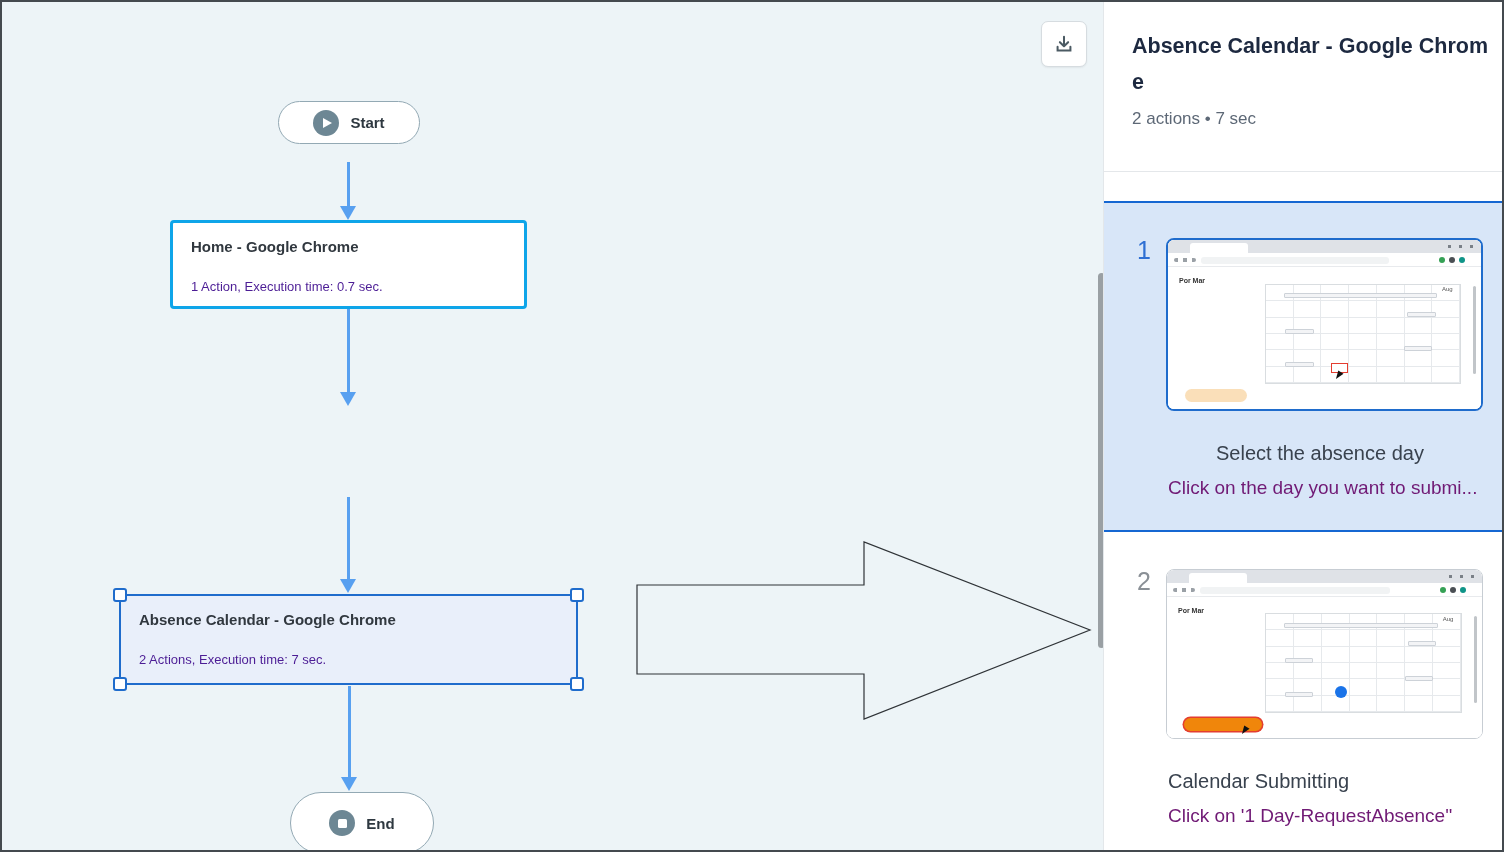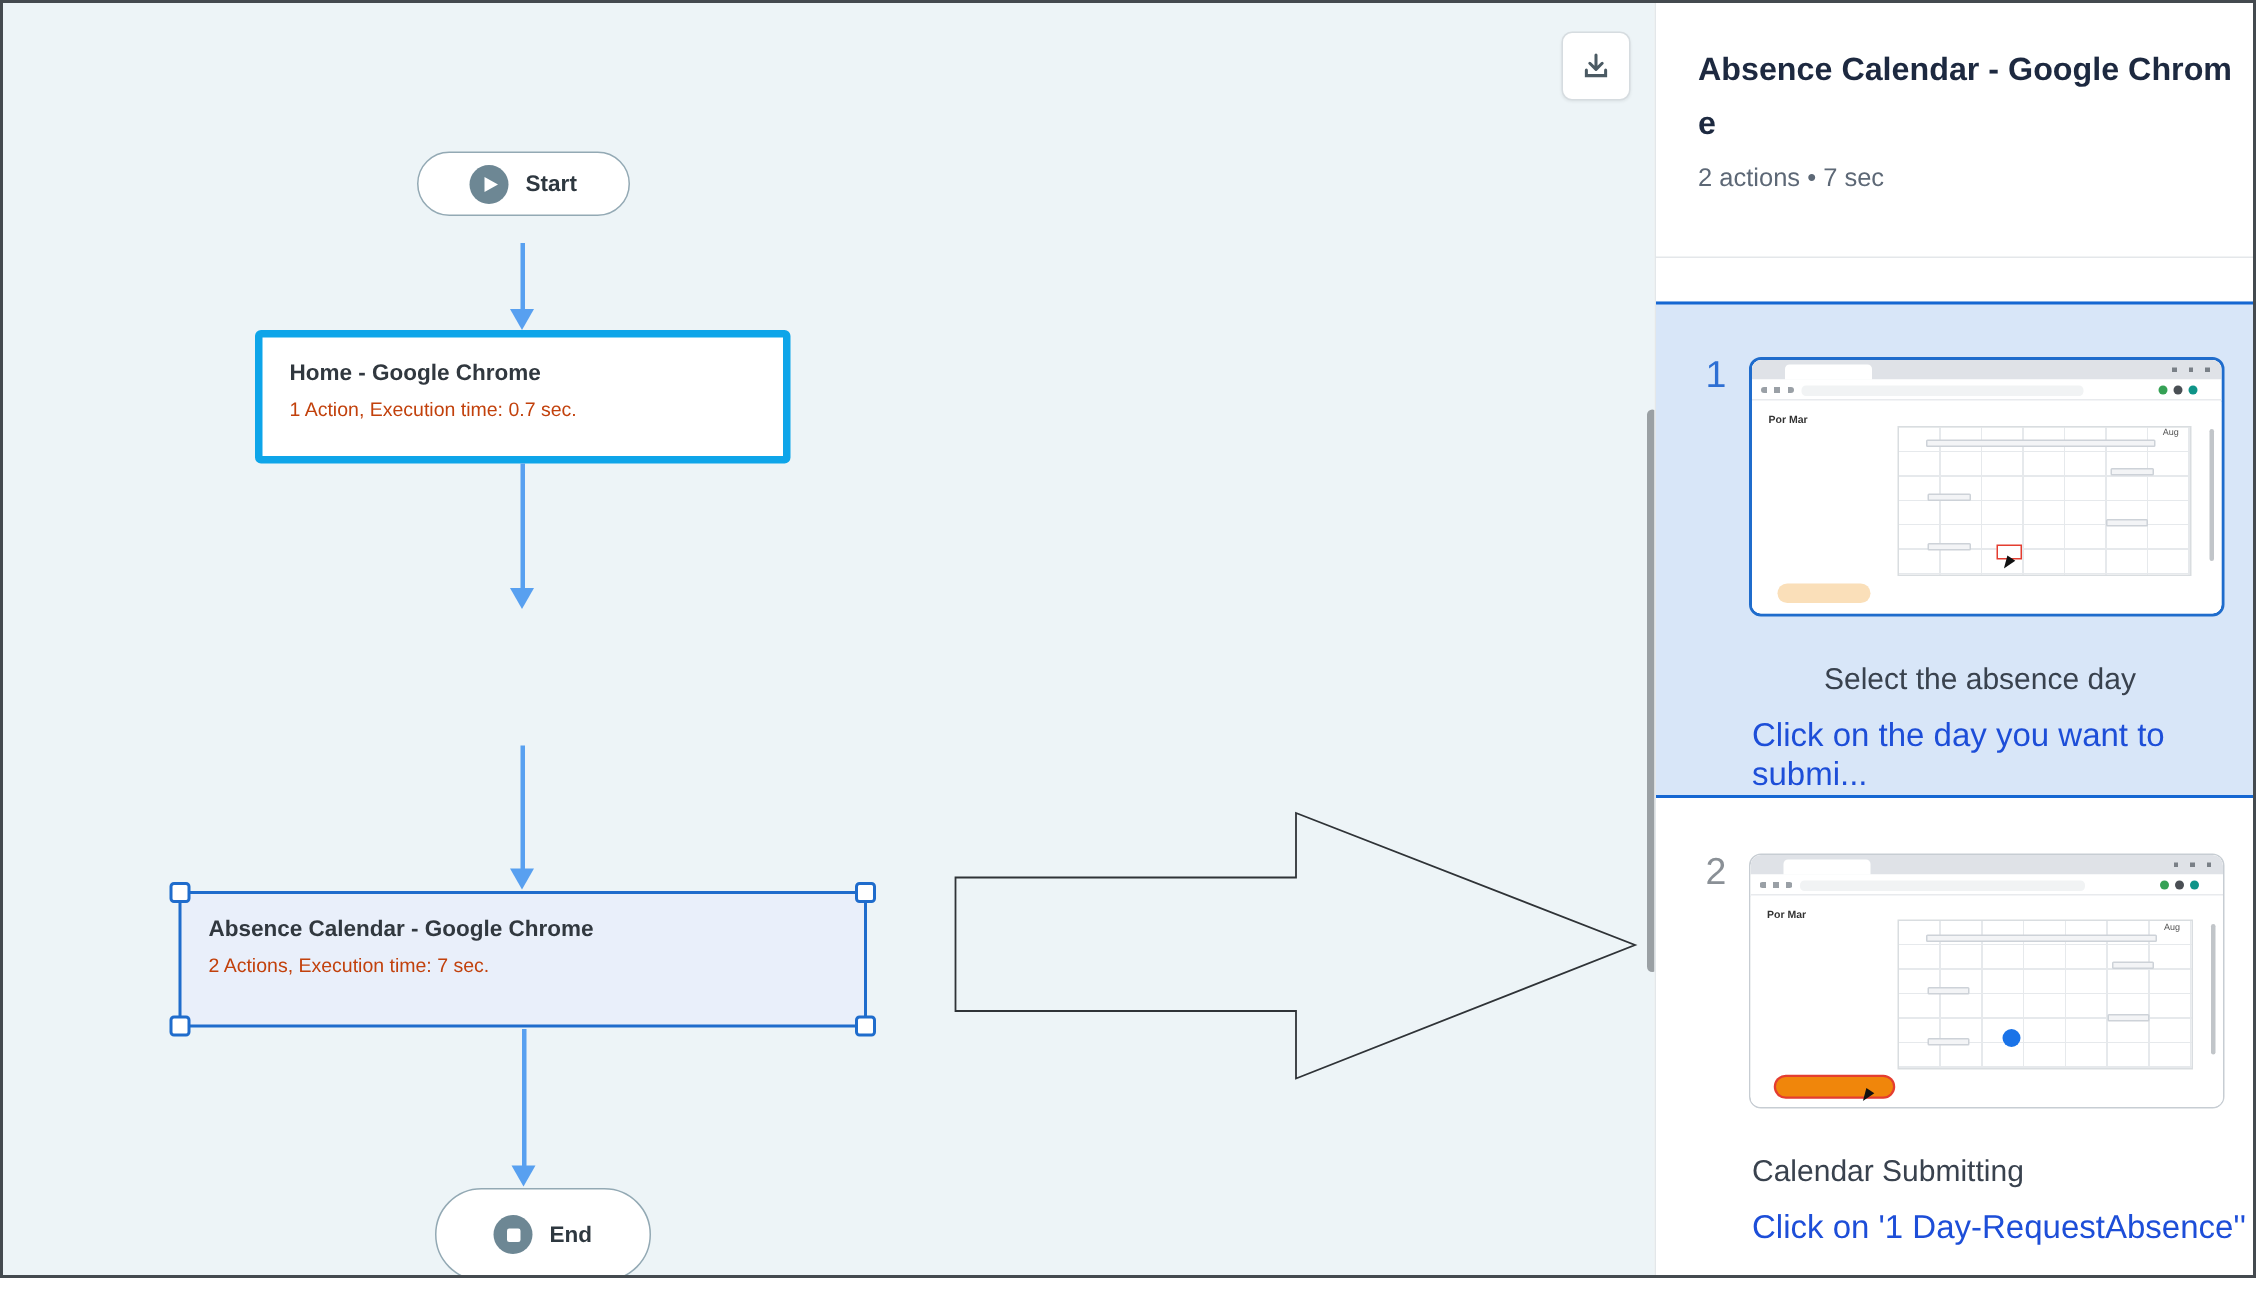--- a/index.html
+++ b/index.html
@@ -13,23 +13,23 @@
   .pill {
     position:absolute; background:#fff; border:1.5px solid #93a9b4;
     border-radius:32px; display:flex; align-items:center; justify-content:center; gap:11px;
   }
   .pill-icon { width:26px; height:26px; border-radius:50%; background:#6d8794;
     display:flex; align-items:center; justify-content:center; flex:0 0 auto; }
   .play-tri { width:0; height:0; border-left:9px solid #fff; border-top:5.5px solid transparent; border-bottom:5.5px solid transparent; margin-left:3px; }
   .stop-sq { width:9px; height:9px; background:#fff; border-radius:1.5px; }
   .pill-label { font-size:15px; font-weight:bold; color:#2e3840; }
 
-  .fnode { position:absolute; background:#fff; border:5px solid #0ea5e9; border-radius:4px; padding:15px 18px; }
+  .fnode { position:absolute; background:#fff; border:3px solid #0ea5e9; border-radius:4px; padding:15px 18px; }
   .fnode .ntitle { font-size:15px; font-weight:bold; color:#31383f; }
-  .fnode .nsub { font-size:13px; color:#c2410c; margin-top:8px; }
+  .fnode .nsub { font-size:13px; color:#4c1d95; margin-top:24px; }
   .fnode.hl { border:2px solid #5b9ce8; border-radius:3px; }
   .fnode.sel { border:2px solid #1f6ccc; background:#e9effa; border-radius:2px; }
 
   .handle { position:absolute; width:14px; height:14px; background:#fff;
     border:2.5px solid #1f6ccc; border-radius:3px; }
 
   .conn { position:absolute; width:2.5px; background:#58a0f0; }
   .conn-head { position:absolute; width:0; height:0;
     border-left:8px solid transparent; border-right:8px solid transparent;
     border-top:14px solid #58a0f0; }
@@ -56,21 +56,21 @@
   #panel-divider { position:absolute; left:0; right:0; top:169px; border-top:1px solid #e4e7ea; }
 
   .step-card { position:absolute; left:0; right:0; }
   .step-card.selected { background:#d8e6f8; border-top:2px solid #1567d2; border-bottom:2px solid #1567d2; }
   .step-num { position:absolute; left:33px; font-size:25px; color:#8a9096; }
   .step-card.selected .step-num { color:#2e6fd3; }
   .thumb-wrap { position:absolute; left:62px; width:317px; border-radius:8px; background:#fff; overflow:hidden; }
   .step-card.selected .thumb-wrap { border:2.5px solid #1f6ccc; }
   .step-card.plain .thumb-wrap { border:1.5px solid #c7cdd3; }
   .step-title { position:absolute; left:64px; font-size:20px; color:#39424e; }
-  .step-desc { position:absolute; left:64px; font-size:22px; color:#1d4ed8; }
+  .step-desc { position:absolute; left:64px; font-size:19px; color:#701a75; }
 
   
   .thumb { position:relative; width:100%; height:100%; background:#fff; }
   .t-chrome { position:absolute; left:0; right:0; top:0; height:13px; background:#dfe2e7; }
   .t-tab { position:absolute; left:22px; top:3px; width:58px; height:10px; background:#fff; border-radius:3px 3px 0 0; }
   .t-winbtns { position:absolute; right:7px; top:5px; width:26px; height:3px;
     background:repeating-linear-gradient(to right,#7a8087 0 3px,transparent 3px 11px); }
   .t-toolbar { position:absolute; left:0; right:0; top:13px; height:14px; background:#fff; border-bottom:1px solid #e8eaed; }
   .t-navdots { position:absolute; left:6px; top:5px; width:22px; height:4px;
     background:repeating-linear-gradient(to right,#9aa0a6 0 4px,transparent 4px 9px); border-radius:2px; }

